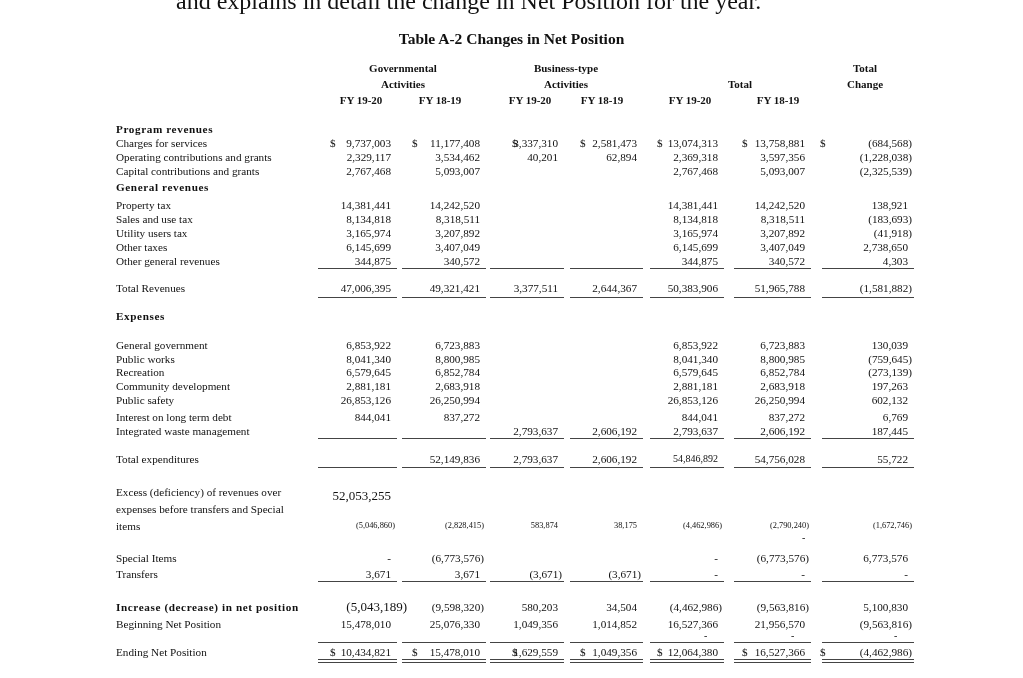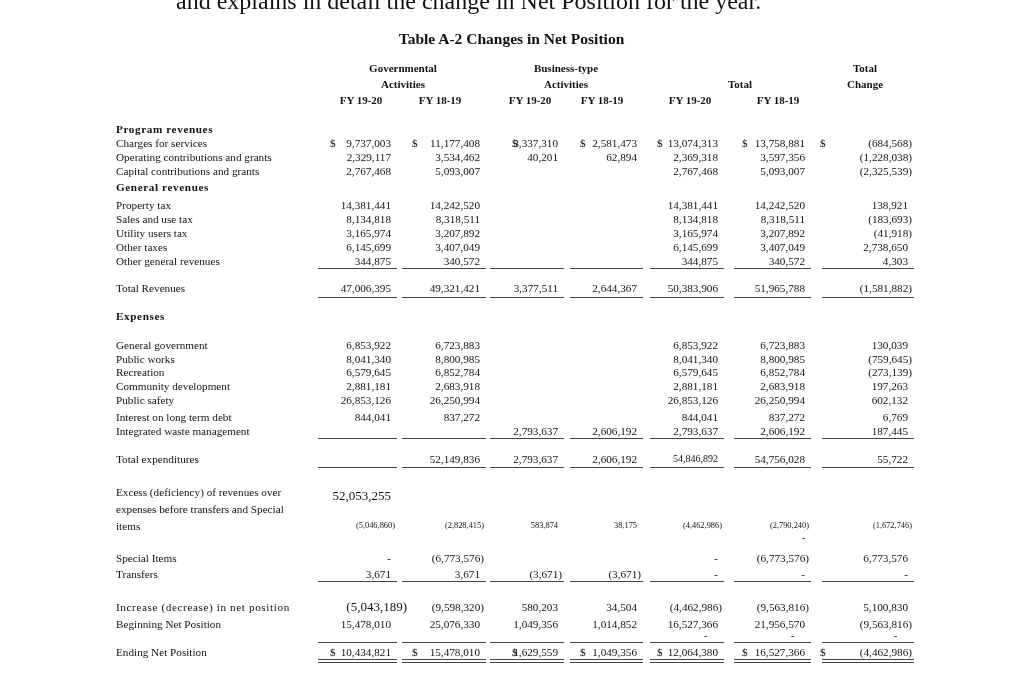--- a/index.html
+++ b/index.html
@@ -3,21 +3,21 @@
 <meta charset="utf-8">
 <style>
   html, body { margin:0; padding:0; background:#ffffff; }
   body { width:1023px; height:678px; position:relative; overflow:hidden;
          font-family:"Liberation Serif", "DejaVu Serif", serif; color:#111; }
   .intro { position:absolute; left:176px; top:-12px; font-size:24px; white-space:nowrap; color:#111; }
   .title { position:absolute; left:0; width:1023px; top:30px; text-align:center; font-weight:bold; font-size:15.5px; }
   .hdr { position:absolute; font-weight:bold; font-size:11px; text-align:center; white-space:nowrap; }
   .lbl { position:absolute; left:0; top:0; }
   .lbl.b { font-weight:bold; letter-spacing:0.6px; }
-  .lbl.h { font-weight:normal; letter-spacing:0.6px; }
+  .lbl.h { font-weight:bold; letter-spacing:0.6px; }
   .cell { position:absolute; top:0; text-align:right; }
   .cell.small { font-size:8.4px; }
   .dollar { position:absolute; top:0; }
   .ul { position:absolute; height:0; border-top:1.3px solid #444; }
   .dul { position:absolute; height:2px; border-top:1.3px solid #444; border-bottom:1.3px solid #444; }
   .dash { position:absolute; font-size:10px; }
 </style>
 </head>
 <body>
 

